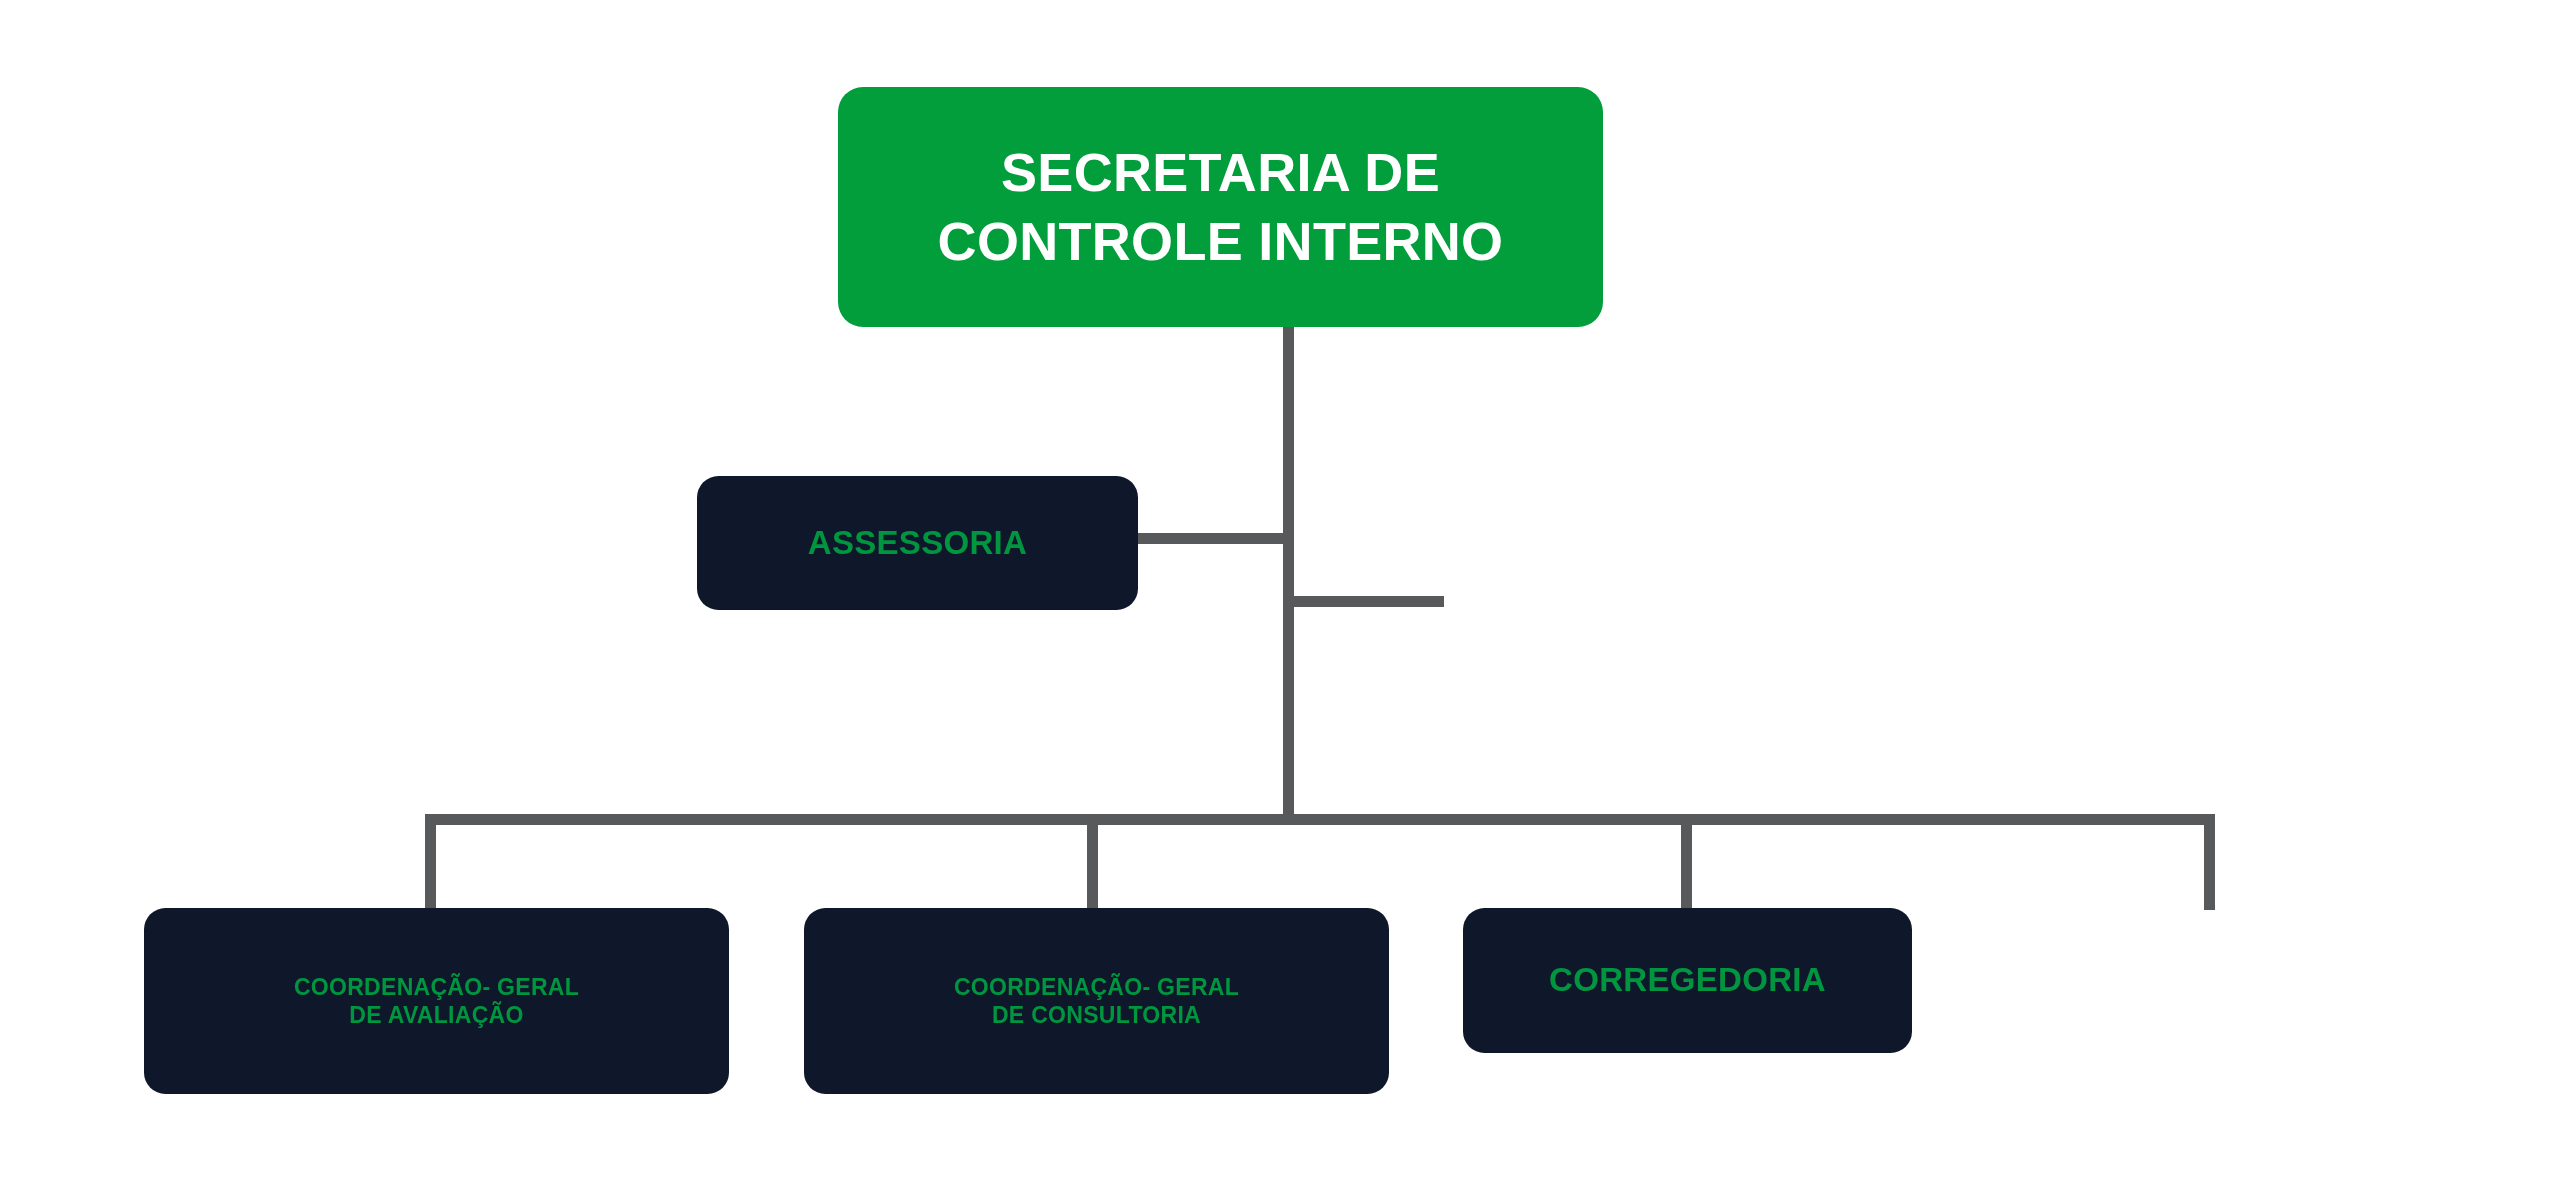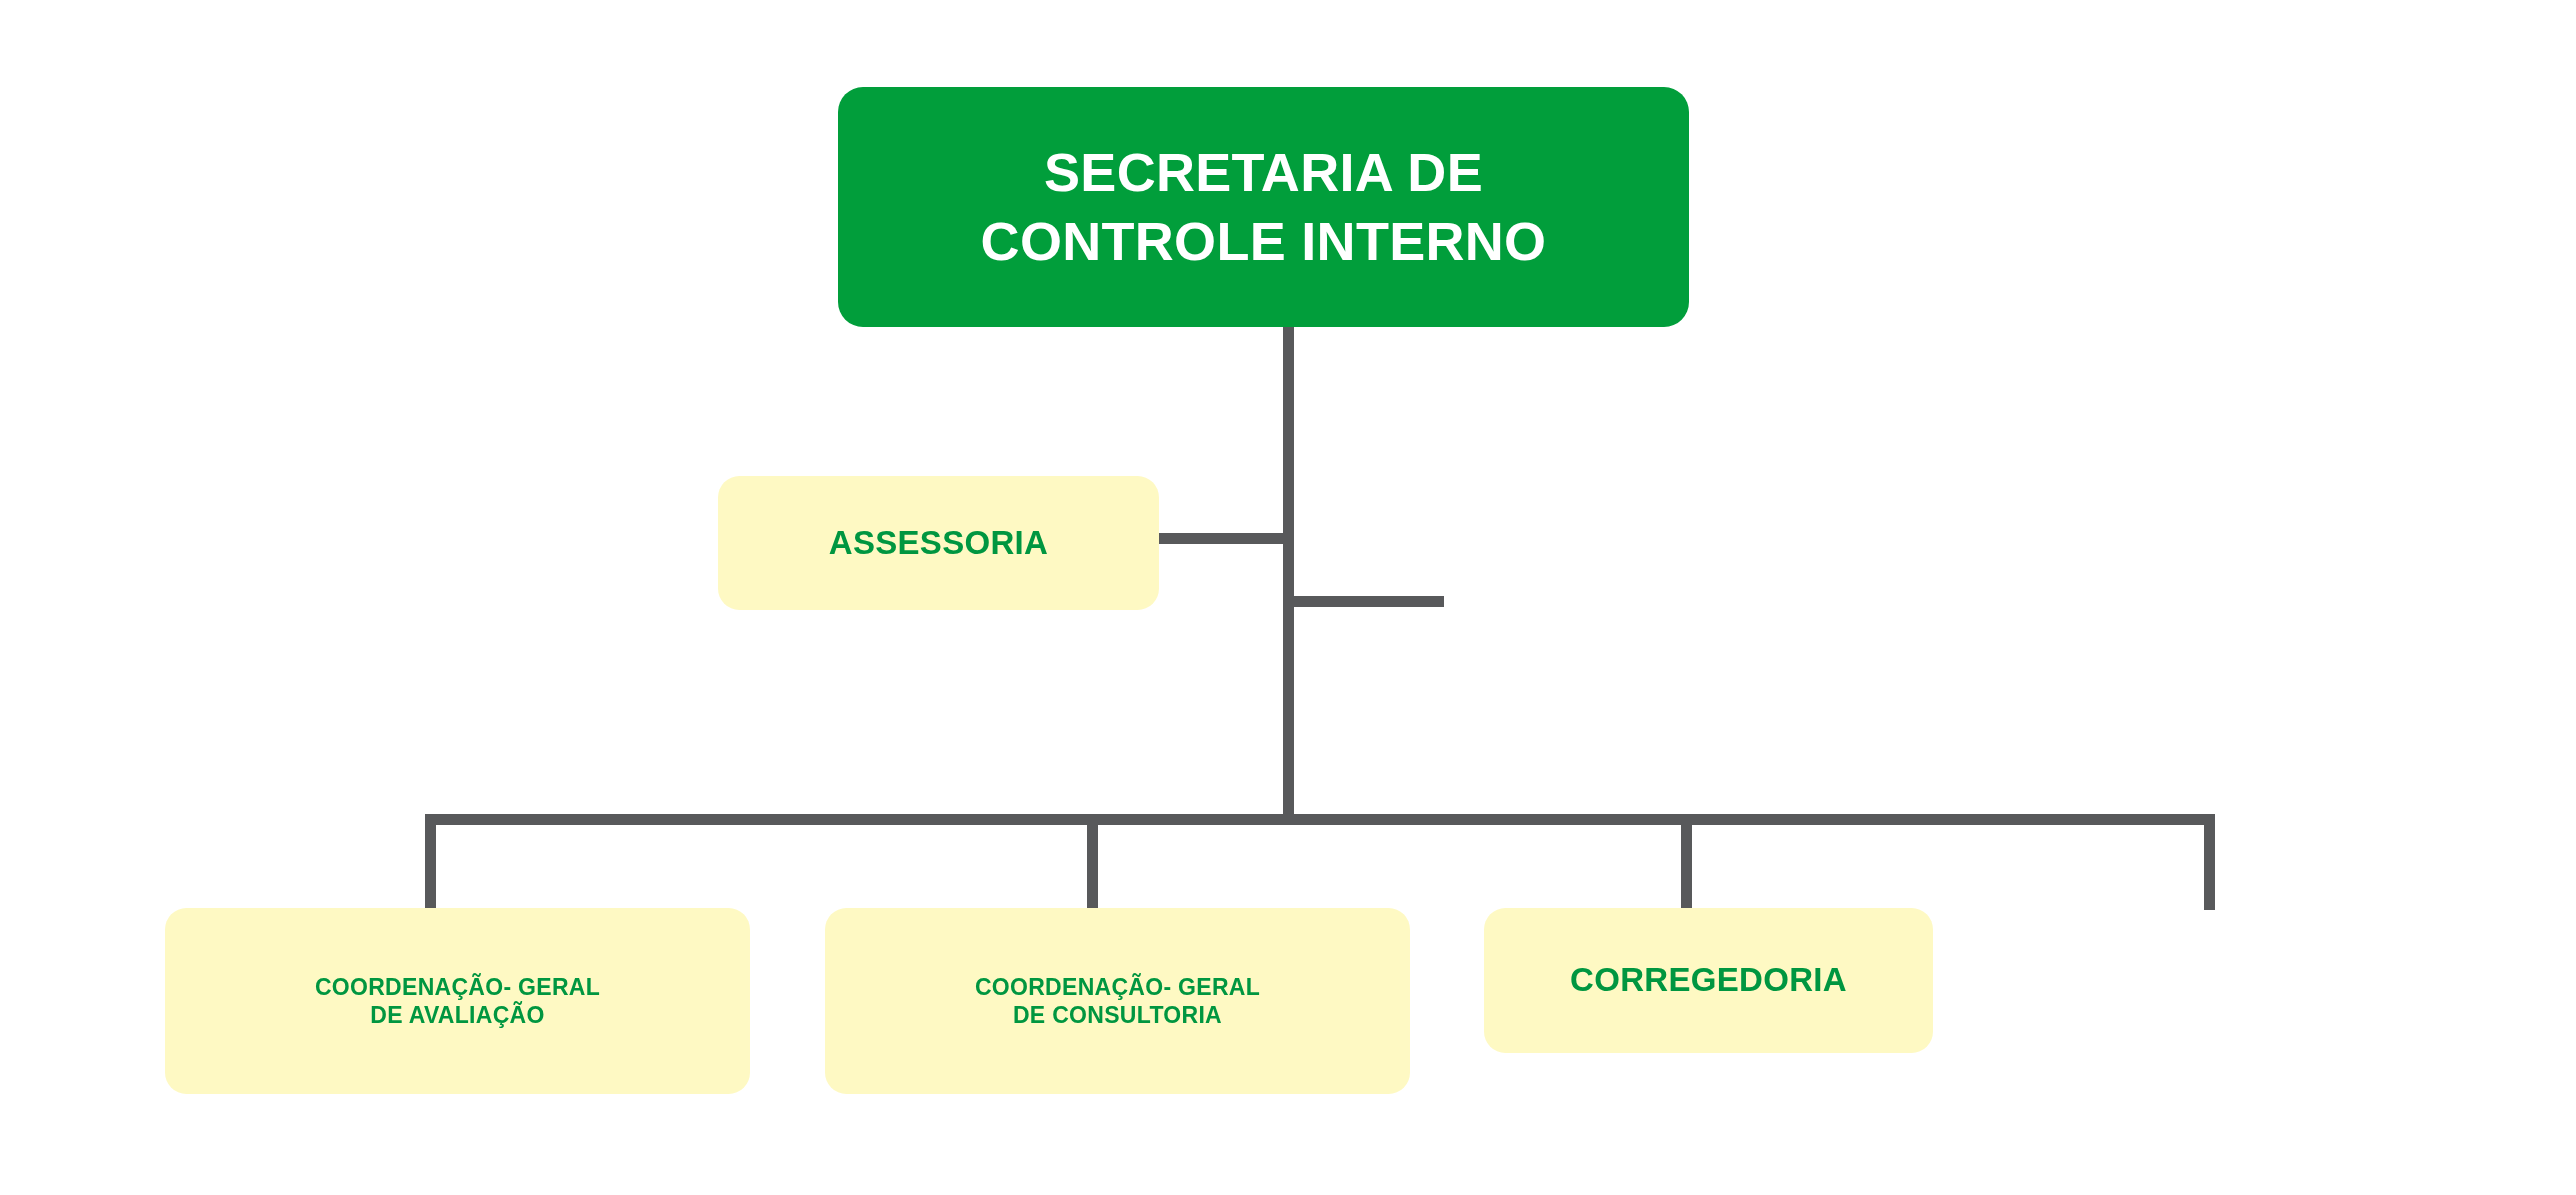--- a/index.html
+++ b/index.html
@@ -44,22 +44,21 @@
     border-radius: 25px;
   }
   .node-root .node-label {
     color: #ffffff;
     font-size: 54px;
     line-height: 1.28;
   }
 
   
   .node-yellow {
-    background: #fef9c3;
-    margin-left: 21px;
+    background: #0f172a;
   }
   .node-yellow .node-label {
     color: #009640;
     font-size: 33px;
   }
   .node-yellow.node-wide .node-label {
     font-size: 23px;
   }
 
   
@@ -82,21 +81,21 @@
 
   <div class="line line-h" style="left:1283px; top:596px; width:161px;"></div>
 
   <div class="line line-h" style="left:425px; top:814px; width:1790px;"></div>
 
   <div class="line line-v" style="left:425px; top:814px; height:96px;"></div>
   <div class="line line-v" style="left:1087px; top:814px; height:96px;"></div>
   <div class="line line-v" style="left:1681px; top:814px; height:96px;"></div>
   <div class="line line-v" style="left:2204px; top:814px; height:96px;"></div>
 
-  <div class="node node-root" style="left:838px; top:87px; width:851px; height:240px;">
+  <div class="node node-root" style="left:838px; top:87px; width:765px; height:240px;">
     <span class="node-label">SECRETARIA DE
 CONTROLE INTERNO</span>
   </div>
 
   <div class="node node-yellow" style="left:697px; top:476px; width:441px; height:134px;">
     <span class="node-label">ASSESSORIA</span>
   </div>
 
 
   <div class="node node-yellow node-wide" style="left:144px; top:908px; width:585px; height:186px;">

